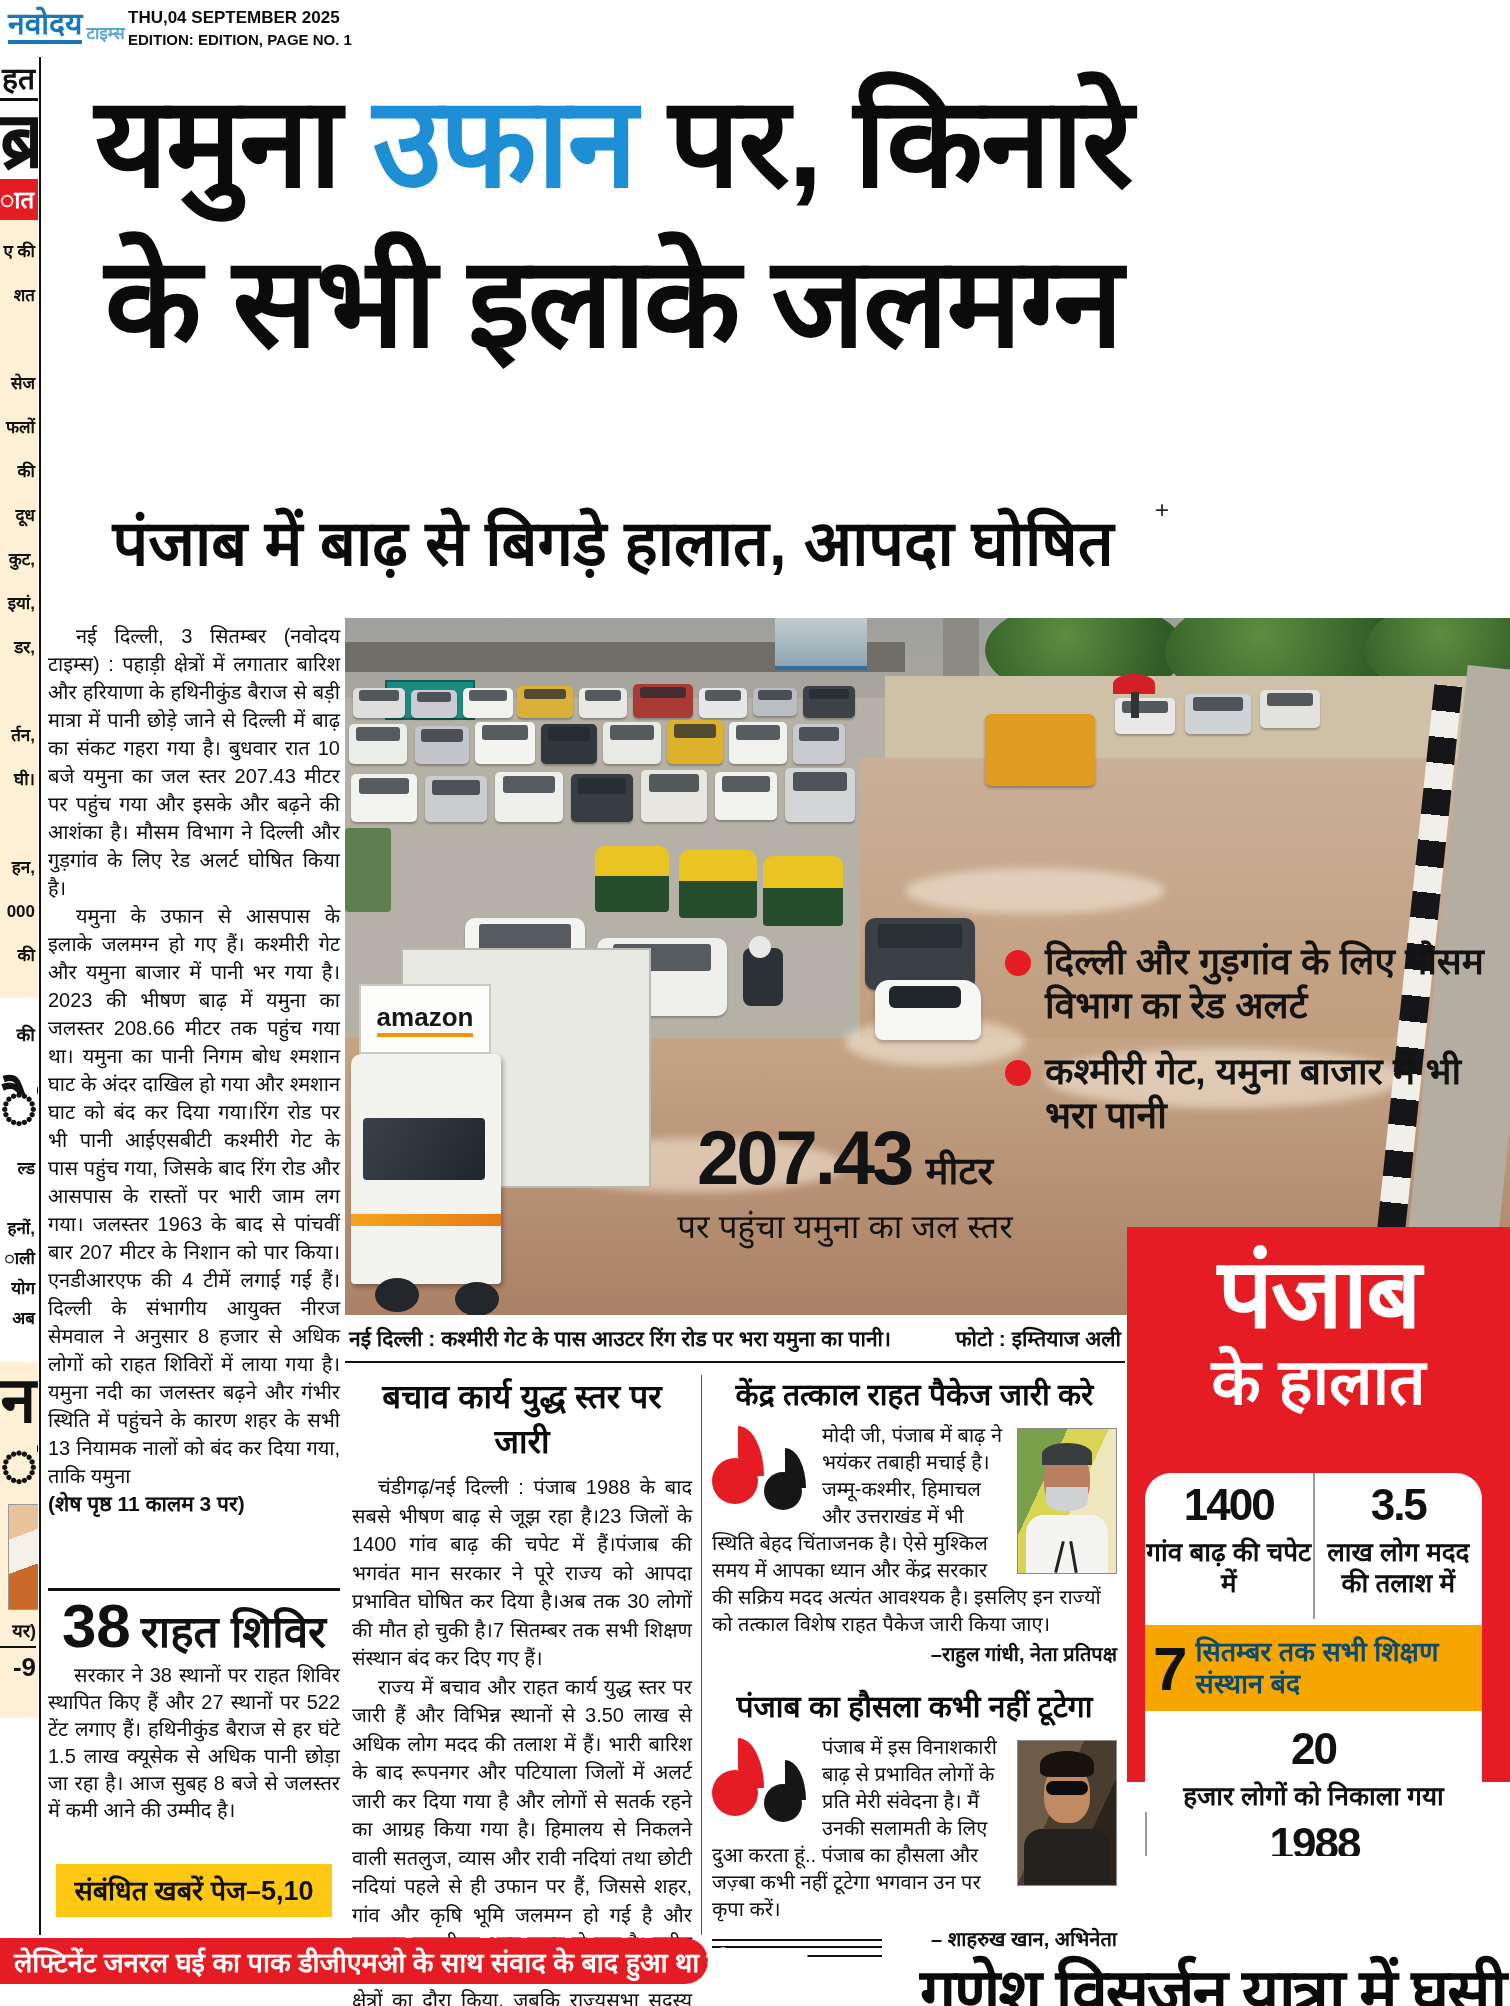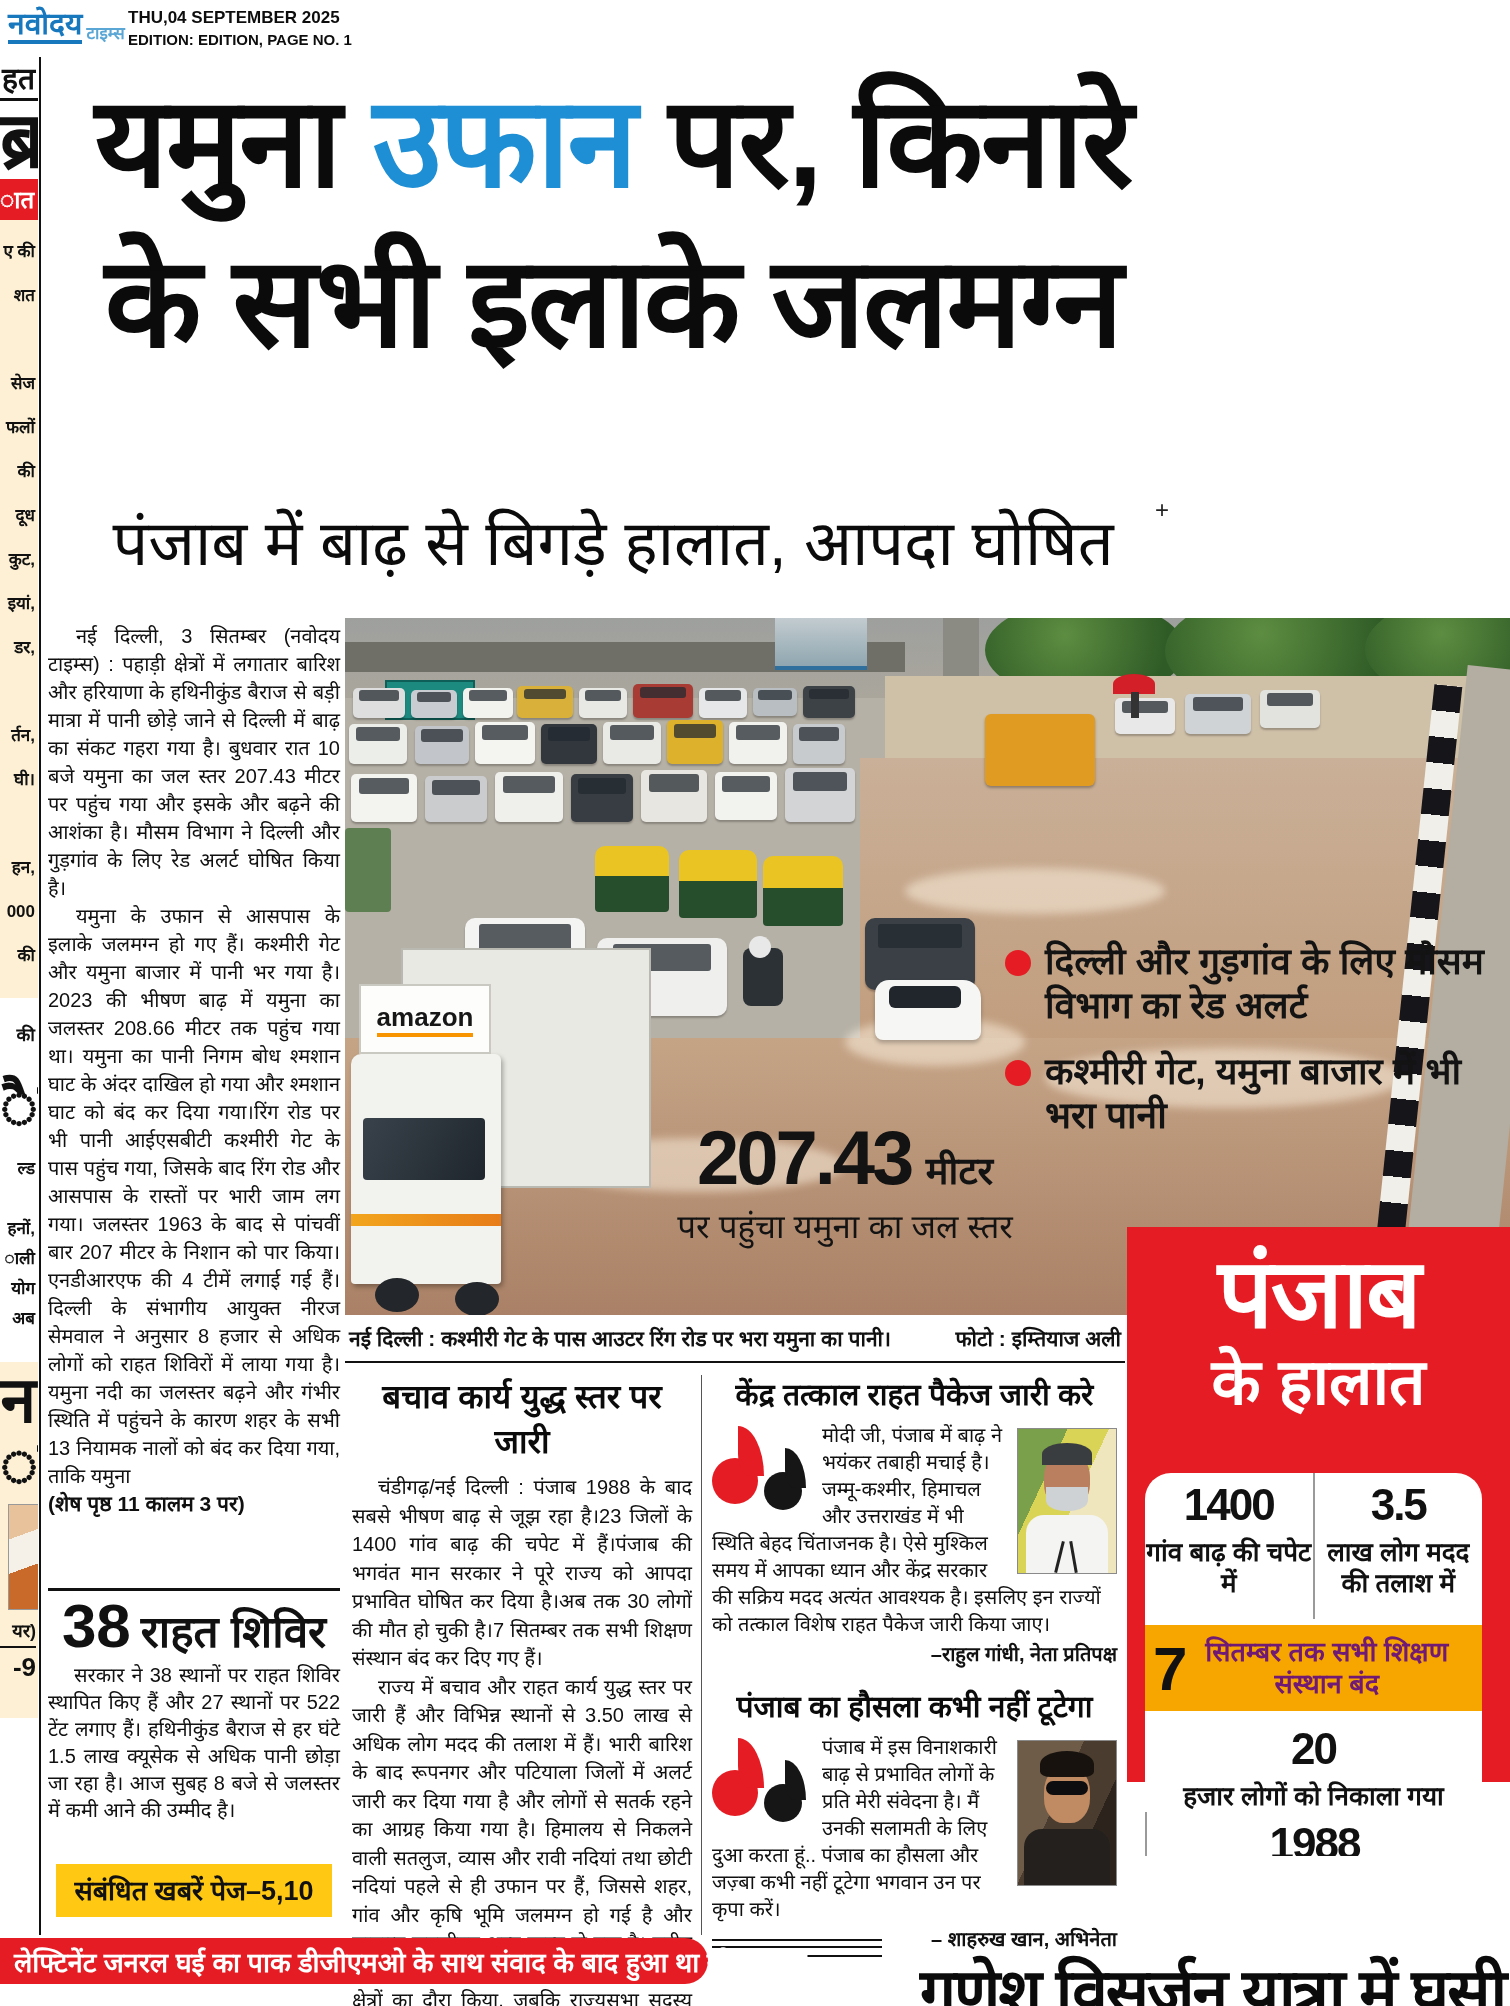--- a/index.html
+++ b/index.html
@@ -8,21 +8,21 @@
   .abs{position:absolute;}
   .pre{white-space:pre-line;}
   .jus{text-align:justify;}
   
   .logo-main{font-weight:900;font-size:30px;color:#1878be;border-bottom:4px solid #1878be;line-height:1.05;}
   .logo-sub{font-weight:700;font-size:17px;color:#5aa7d6;margin-left:4px;}
   .mast-line{font-weight:700;font-size:17px;color:#0d0d0d;line-height:1.4;}
   
   .hl{font-weight:900;color:#0b0b0b;letter-spacing:-2px;line-height:1.0;}
   .hl-blue{color:#1e8fd5;font-family:Liberation Mono, monospace;}
-  .subhl{font-weight:400;color:#0b0b0b;}
+  .subhl{font-weight:700;color:#0b0b0b;}
   .bodytxt{font-size:20px;line-height:28px;color:#101010;}
   .bold{font-weight:700;}
   
   .veh{position:absolute;border-radius:5px;box-shadow:0 2px 2px rgba(0,0,0,.25);}
   .veh:before{content:"";position:absolute;left:12%;right:12%;top:8%;height:34%;background:rgba(35,42,48,.75);border-radius:3px;}
   .tree{position:absolute;border-radius:50%;background:radial-gradient(circle at 40% 35%,#5d8d41,#2f5b26 75%);}
   .foam{position:absolute;background:rgba(255,246,230,.5);border-radius:50%;filter:blur(4px);}
   
   .qwrap{float:left;width:104px;height:86px;position:relative;margin:4px 6px 0 0;}
   .qm{position:absolute;}
@@ -286,21 +286,21 @@
           <div class="stat-num">1400</div>
           <div class="stat-lab">गांव बाढ़ की चपेट में</div>
         </div>
         <div style="flex:1;text-align:center;padding-top:10px;border-left:2px solid #9a9a9a;">
           <div class="stat-num">3.5</div>
           <div class="stat-lab">लाख लोग मदद की तलाश में</div>
         </div>
       </div>
       <div style="display:flex;align-items:center;background:#f7a600;height:86px;margin-top:6px;">
         <span style="font-weight:900;font-size:62px;margin:0 8px 0 8px;color:#111;">7</span>
-        <span style="flex:1;text-align:center;font-weight:900;font-size:27px;line-height:32px;color:#701a75;padding-right:24px;">सितम्बर तक सभी शिक्षण संस्थान बंद</span>
+        <span style="flex:1;text-align:left;font-weight:900;font-size:27px;line-height:32px;color:#0c4a6e;padding-right:24px;">सितम्बर तक सभी शिक्षण संस्थान बंद</span>
       </div>
       <div style="display:flex;height:140px;margin-top:6px;flex-direction:column;">
         <div style="flex:1;text-align:center;padding-top:10px;">
           <div class="stat-num">20</div>
           <div class="stat-lab">हजार लोगों को निकाला गया</div>
         </div>
         <div style="flex:1;text-align:center;padding-top:10px;border-left:2px solid #9a9a9a;">
           <div class="stat-num">1988</div>
           <div class="stat-lab">के बाद से सबसे भीषण बाढ़</div>
         </div>

